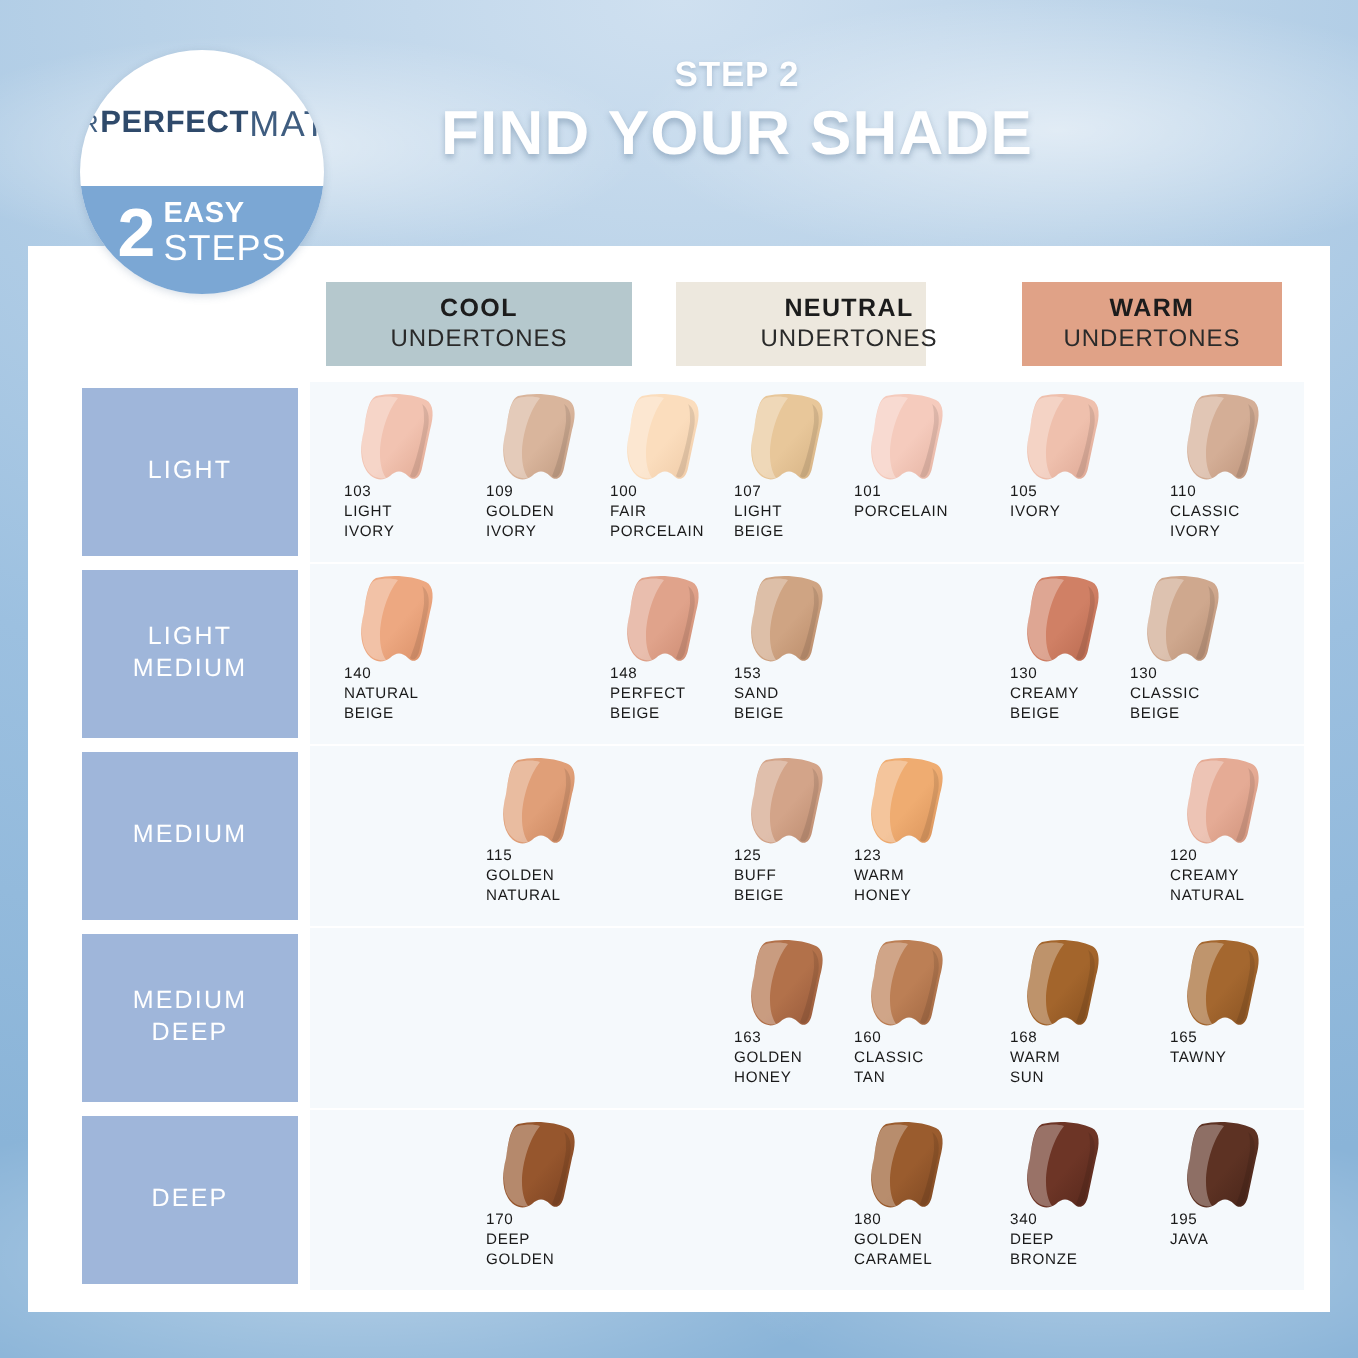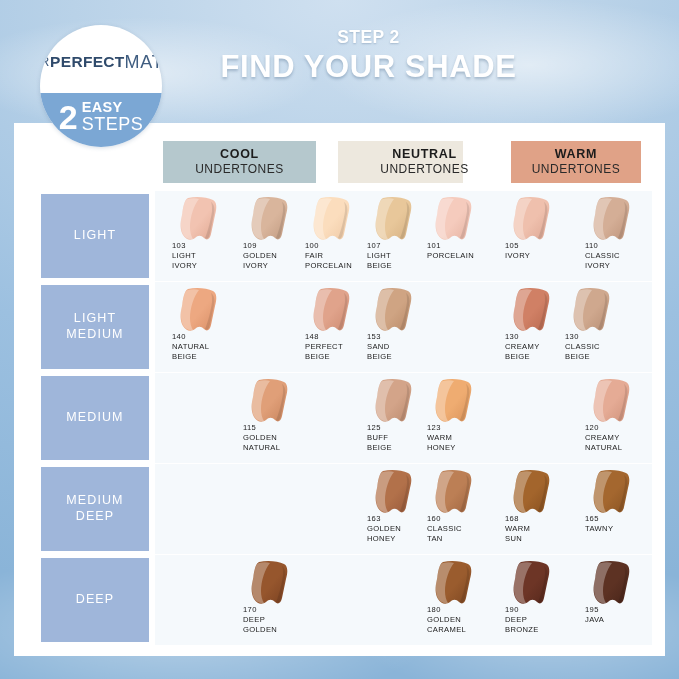--- a/index.html
+++ b/index.html
@@ -667,21 +667,21 @@
                   <stop offset="55%" stop-color="#6d3526"></stop>
                   <stop offset="100%" stop-color="#55271b"></stop>
                 </linearGradient>
               </defs>
               <path d="M17 3 C25 1 36 2 42 5 C46 7 46 13 44 20 L40 39 C39 44 36 46 33 43 C30 40 27 40 24 43 C20 46 15 45 12 40 C9 35 9 28 11 20 C12 13 13 5 17 3 Z" fill="url(#g22)"></path>
               <path d="M17 4 C21 3 25 3 28 4 C23 10 19 22 19 32 C19 37 20 41 22 44 C17 45 13 42 11 37 C9 30 10 21 12 14 C13 9 14 5 17 4 Z" fill="#ffffff" opacity="0.30"></path>
               <path d="M40 7 C43 9 44 13 43 19 L39 38 C38 43 36 45 34 43 C37 36 40 24 41 16 C41 12 41 9 40 7 Z" fill="#000000" opacity="0.10"></path>
             </svg>
           </div>
           <div class="slabel">
-            <span class="num">190</span>
+            <span class="num">340</span>
             <span class="nm">DEEP</span>
             <span class="nm">BRONZE</span>
           </div>
         </div>
         <div class="cell" style="left: 570px;">
           <div class="swatch-box">
             <svg viewBox="0 0 62 48" xmlns="http://www.w3.org/2000/svg">
               <defs>
                 <linearGradient id="g23" x1="0" y1="0" x2="1" y2="1">
                   <stop offset="0%" stop-color="#5d3223"></stop>

